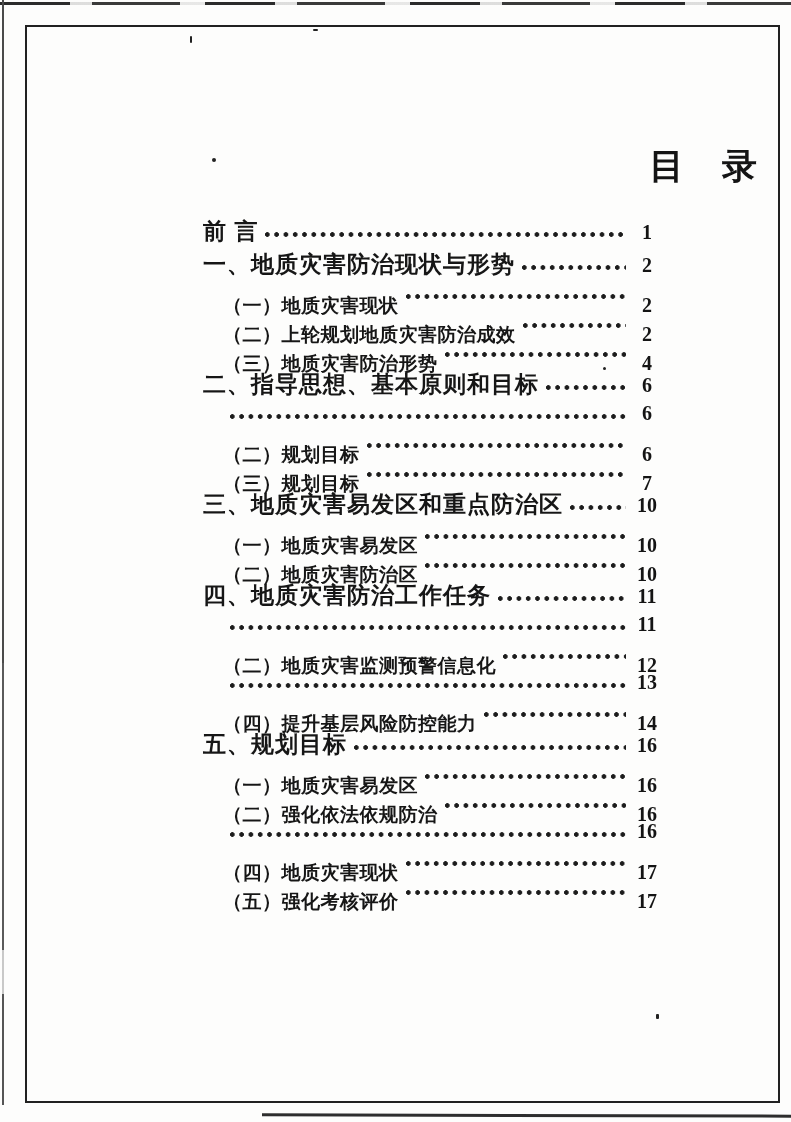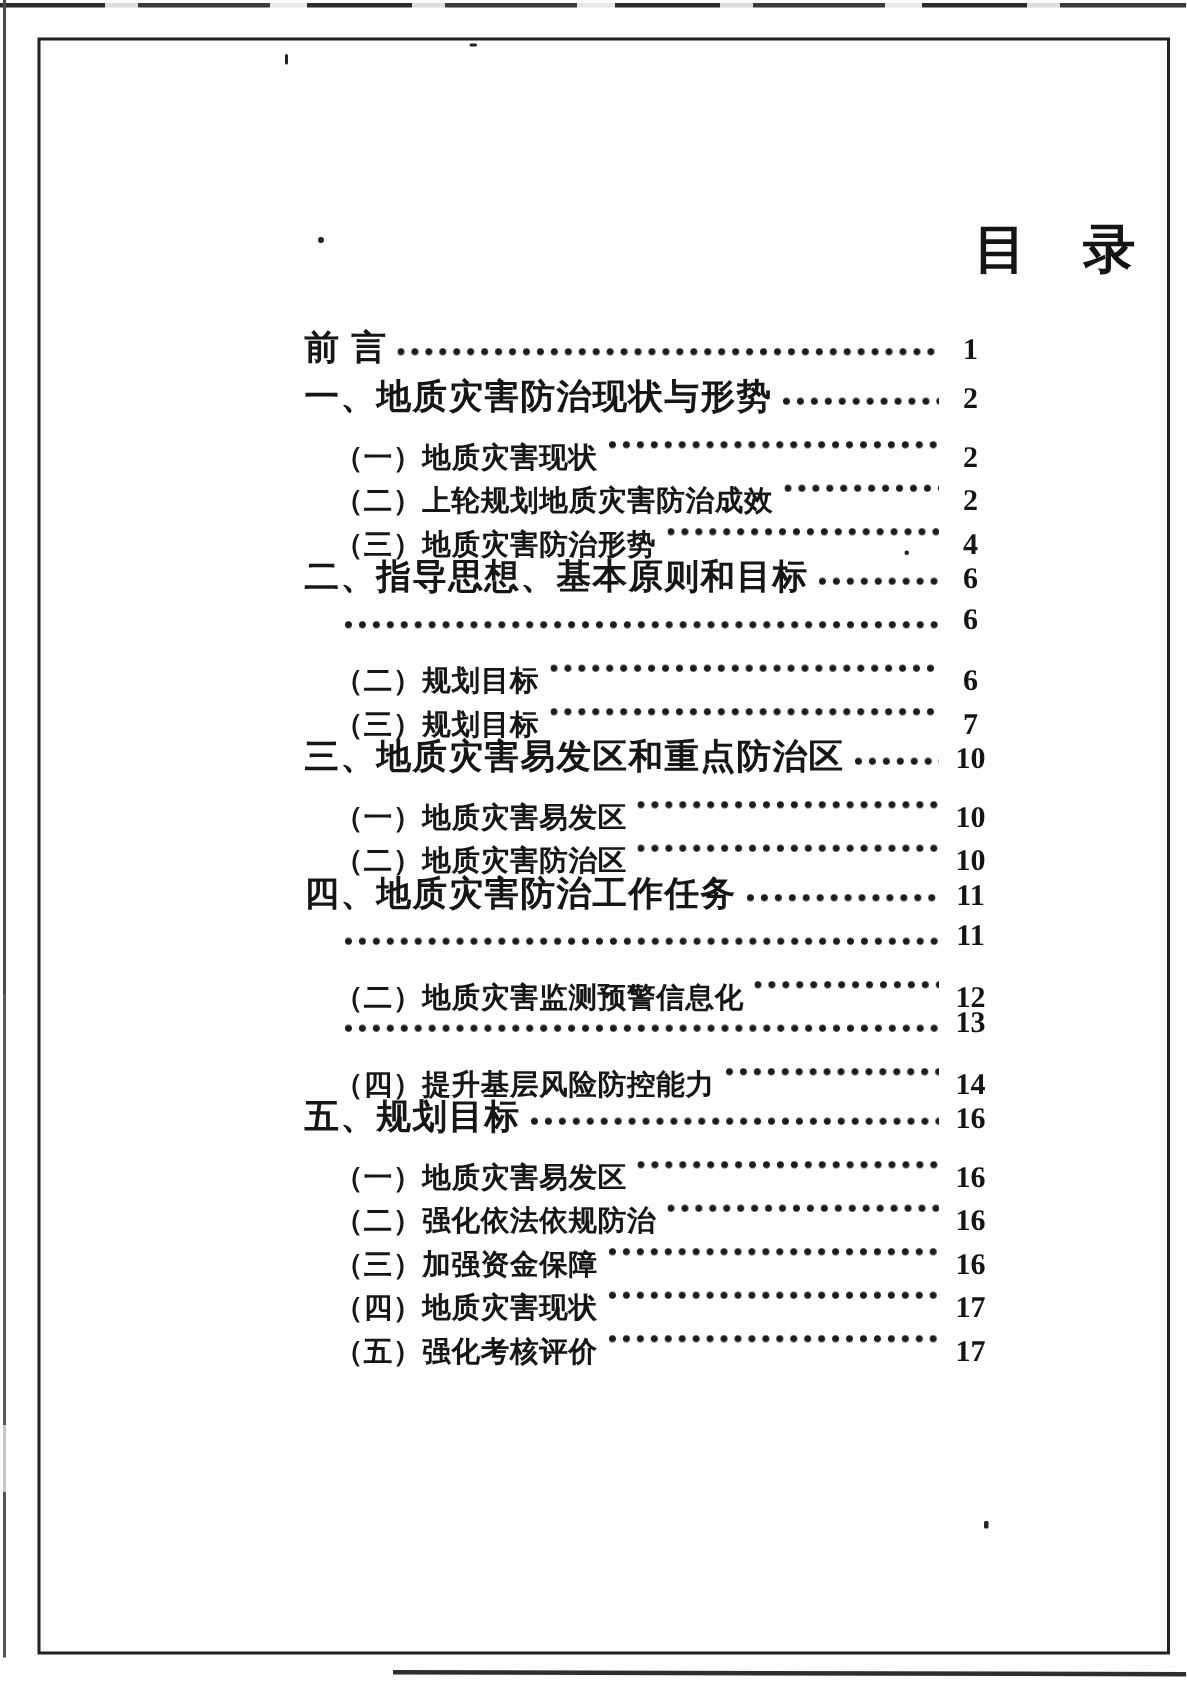--- a/index.html
+++ b/index.html
@@ -224,21 +224,20 @@
     <span class="toc-label">（一）地质灾害易发区</span>
     <span class="dot-leader"></span>
     <span class="toc-page">16</span>
   </div>
         <div class="toc-row lvl2">
     <span class="toc-label">（二）强化依法依规防治</span>
     <span class="dot-leader"></span>
     <span class="toc-page">16</span>
   </div>
         <div class="toc-row lvl2">
-    <span class="toc-label">（三）加强资金保障</span>
     <span class="dot-leader"></span>
     <span class="toc-page">16</span>
   </div>
         <div class="toc-row lvl2">
     <span class="toc-label">（四）地质灾害现状</span>
     <span class="dot-leader"></span>
     <span class="toc-page">17</span>
   </div>
         <div class="toc-row lvl2">
     <span class="toc-label">（五）强化考核评价</span>

